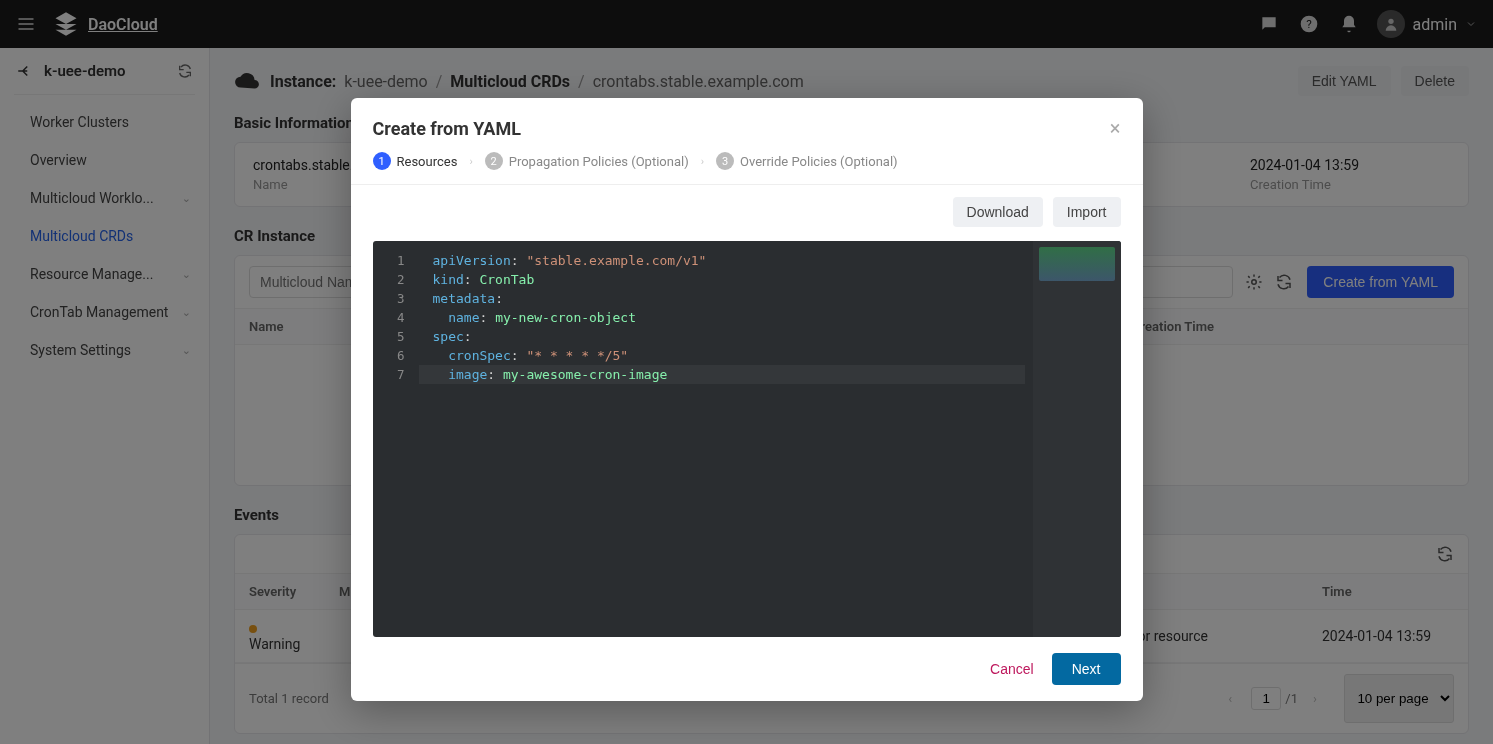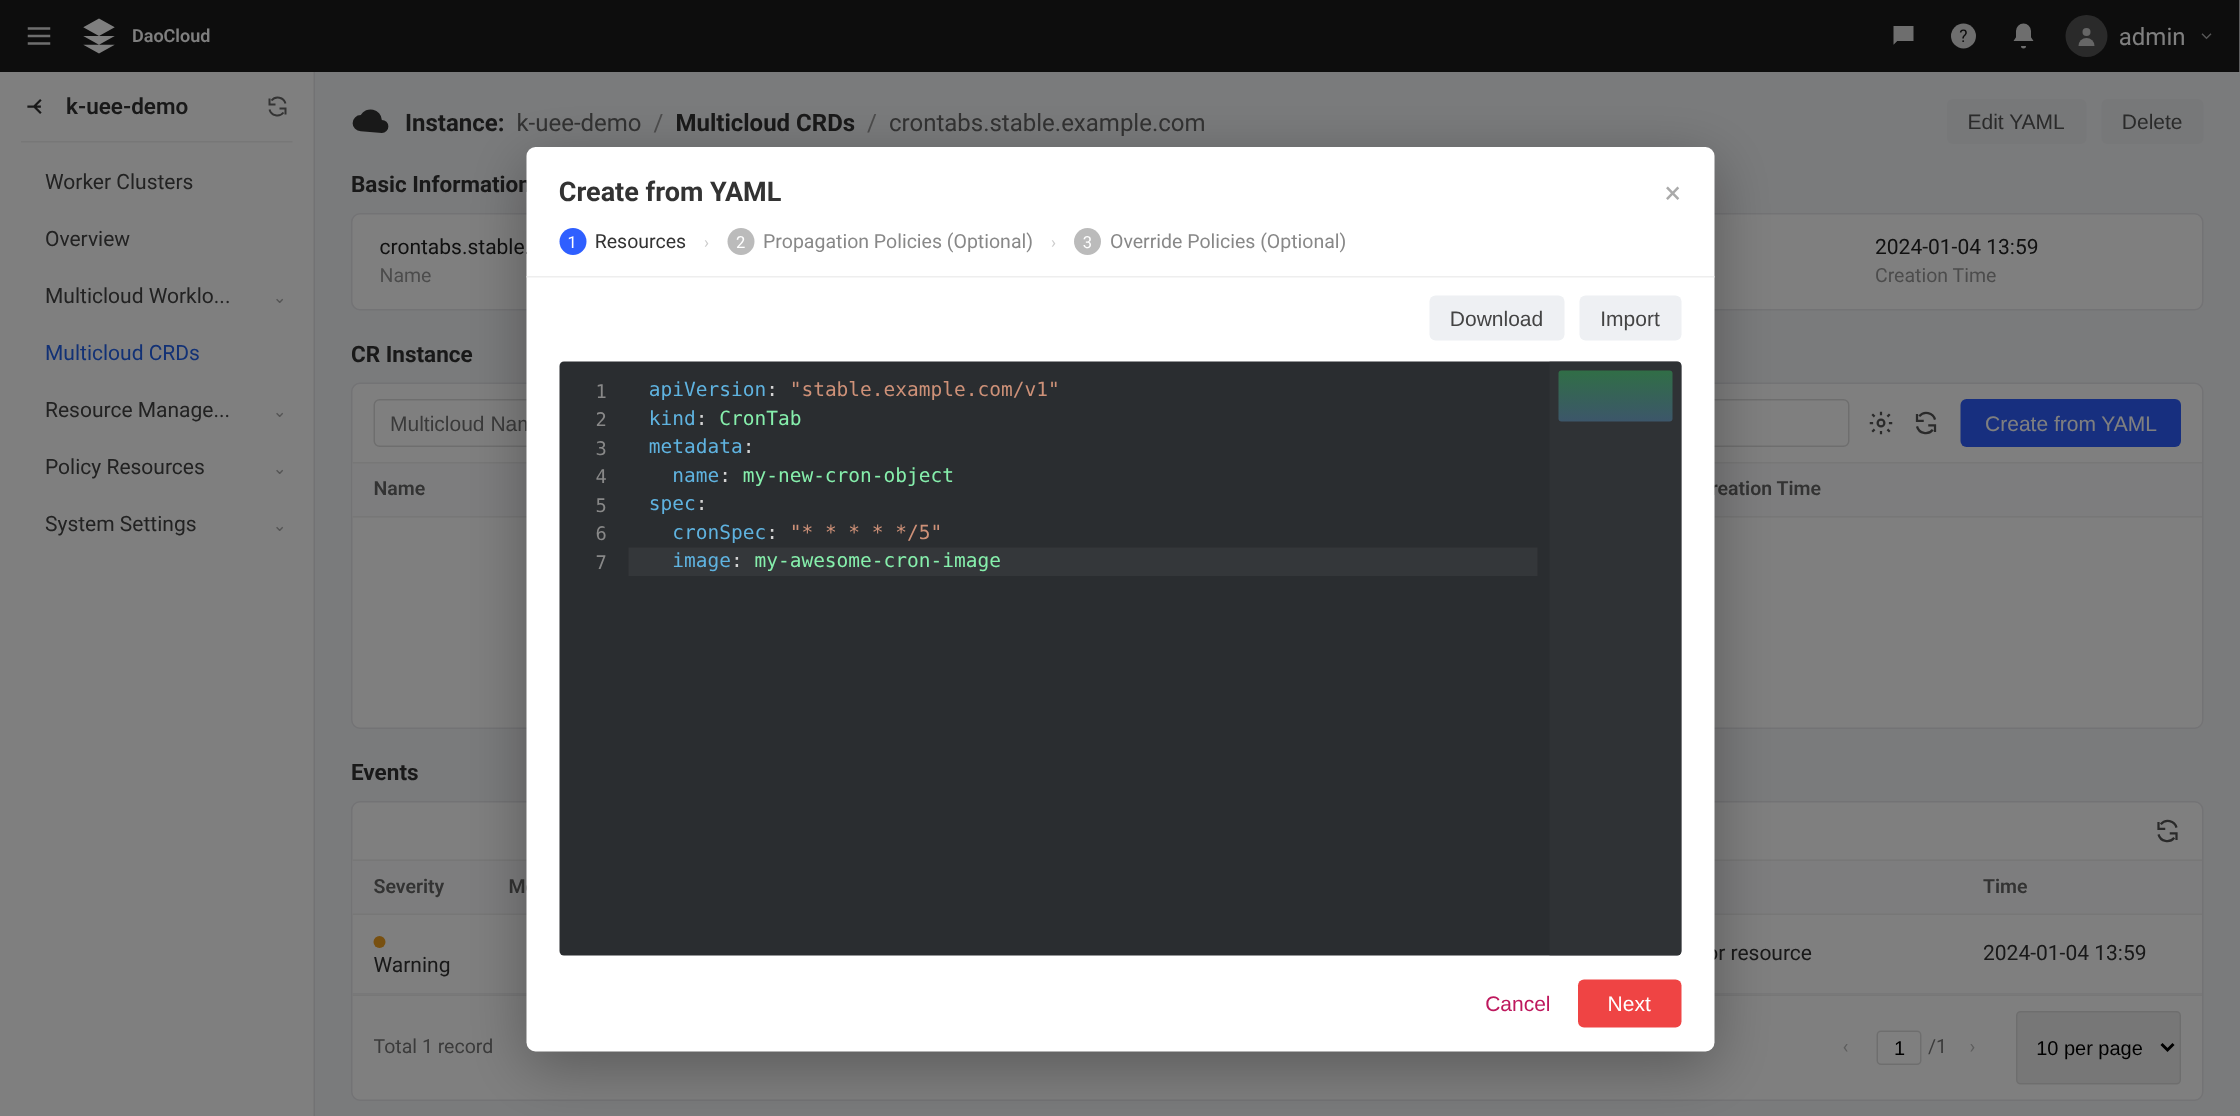--- a/index.html
+++ b/index.html
@@ -1,21 +1,21 @@
 <!DOCTYPE html>
 <html><head>
 <meta charset="utf-8">
 <style>
 * { box-sizing: border-box; margin: 0; padding: 0; }
 body { font-family: -apple-system, BlinkMacSystemFont, "Segoe UI", Roboto, sans-serif; background: #f5f5f7; color: #333; overflow: hidden; width: 1493px; height: 744px; position: relative; }
 
 
 .topbar { height: 48px; background: #1a1a1a; display: flex; align-items: center; padding: 0 16px; color: #fff; }
 .topbar .menu-icon { margin-right: 16px; cursor: pointer; }
-.topbar .logo { display: flex; align-items: center; font-weight: 600; font-size: 12px; }
+.topbar .logo { display: flex; align-items: center; font-weight: 600; font-size: 16px; text-decoration: underline; }
 .topbar .logo-icon { width: 28px; height: 28px; margin-right: 8px; }
 .topbar .spacer { flex: 1; }
 .topbar .top-icon { margin: 0 10px; cursor: pointer; display: flex; align-items: center; }
 .topbar .user { display: flex; align-items: center; margin-left: 8px; cursor: pointer; }
 .topbar .user .avatar { width: 28px; height: 28px; background: #555; border-radius: 50%; margin-right: 8px; display:flex; align-items:center; justify-content:center; }
 
 
 .layout { display: flex; height: calc(100% - 48px); }
 .sidebar { width: 210px; background: #fff; border-right: 1px solid #e5e5e8; display: flex; flex-direction: column; }
 .sidebar-header { display: flex; align-items: center; padding: 14px 16px; font-weight: 600; font-size: 15px; }
@@ -89,21 +89,21 @@
 .editor .line-hl { position: absolute; left: 46px; right: 96px; top: calc(10px + 19px * 6); height: 19px; background: rgba(255,255,255,0.05); }
 .editor .minimap { position:absolute; right:0; top:0; width:88px; height:100%; background: #2f3235; }
 .editor .minimap .mm-blob { position:absolute; top:6px; left:6px; width:76px; height:34px; background: linear-gradient(#3d6, #59c); opacity:0.35; border-radius:2px;}
 .tok-key { color: #5fb3e0; }
 .tok-colon { color: #d4d4d4; }
 .tok-str { color: #ce9178; }
 .tok-val { color: #86efac; }
 
 .modal-footer { display: flex; justify-content: flex-end; align-items: center; padding: 16px 22px; gap: 18px; }
 .modal-footer .cancel { background: none; border: none; color: #be185d; cursor: pointer; font-size: 14px; }
-.modal-footer .next { background: #ef4444; color: #fff; border: none; padding: 8px 20px; border-radius: 4px; cursor: pointer; font-size: 14px; }
+.modal-footer .next { background: #0369a1; color: #fff; border: none; padding: 8px 20px; border-radius: 4px; cursor: pointer; font-size: 14px; }
 
 svg { display:block; }
 </style>
 </head>
 <body>
 
 <div class="topbar">
   <span class="menu-icon">
     <svg width="20" height="20" viewBox="0 0 24 24" fill="none" stroke="#ddd" stroke-width="2">
         <path d="M3 6h18M3 12h18M3 18h18"></path>
@@ -179,21 +179,21 @@
           <span class="chev">⌄</span>
         </div>
         <div class="side-item active">
           <span>Multicloud CRDs</span>
         </div>
         <div class="side-item">
           <span>Resource Manage...</span>
           <span class="chev">⌄</span>
         </div>
         <div class="side-item">
-          <span>Policy Resources</span>
+          <span>CronTab Management</span>
           <span class="chev">⌄</span>
         </div>
         <div class="side-item">
           <span>System Settings</span>
           <span class="chev">⌄</span>
         </div>
       </div>
   </div>
 
   <div class="content">

